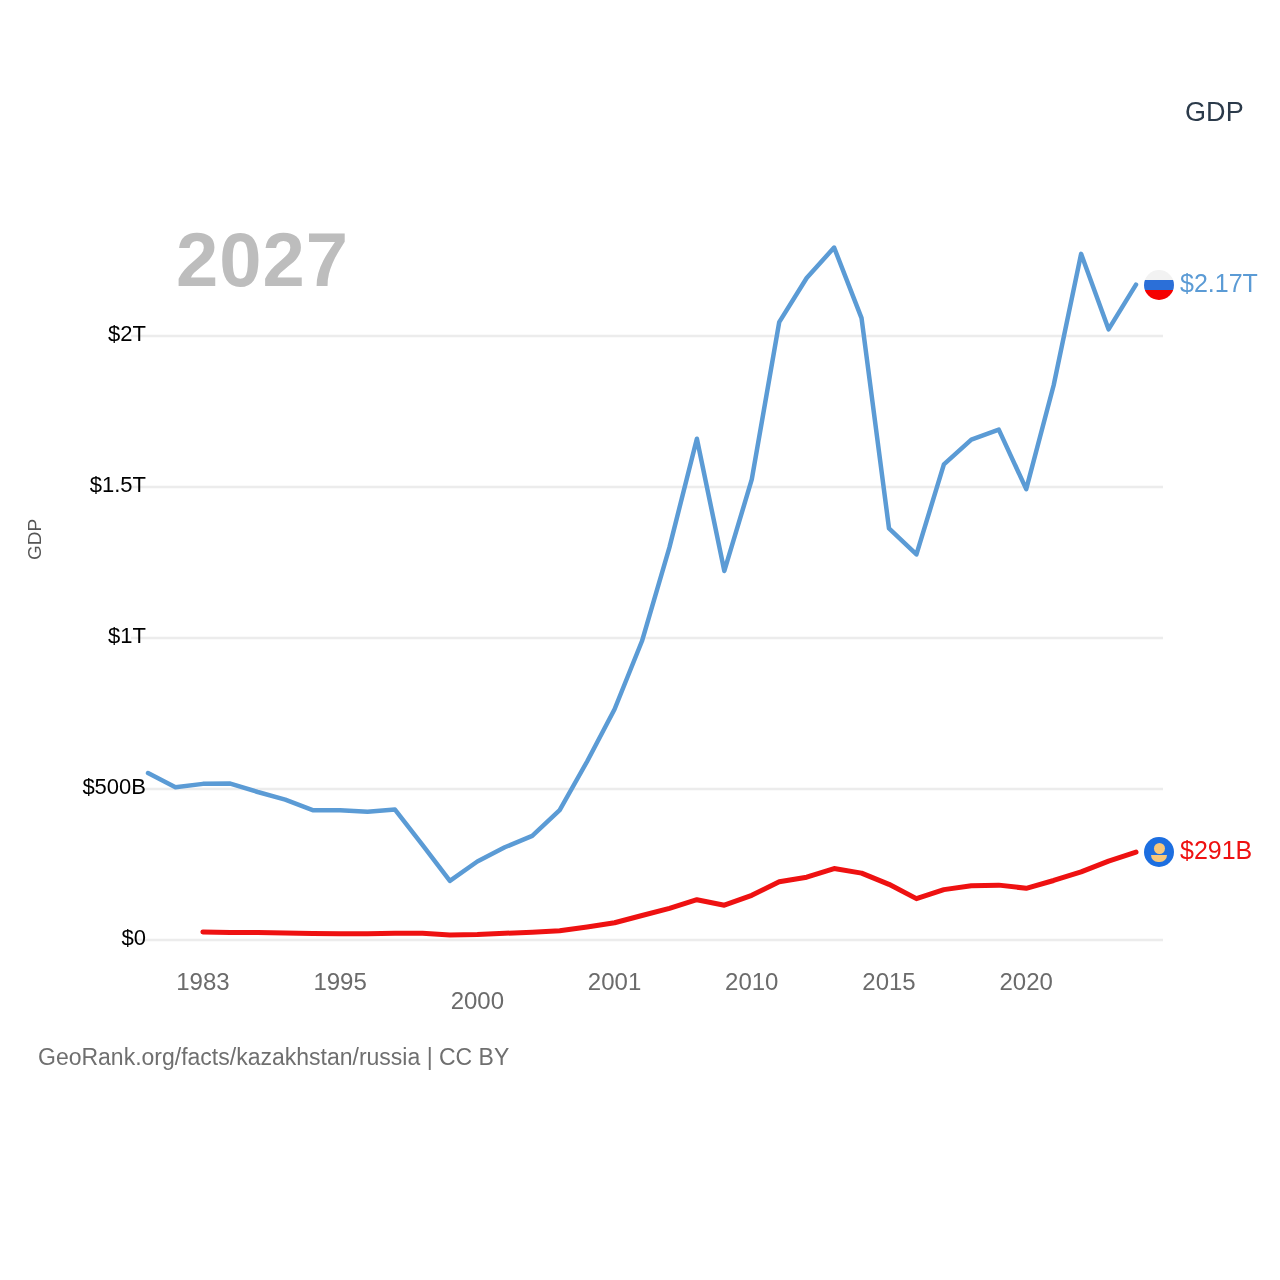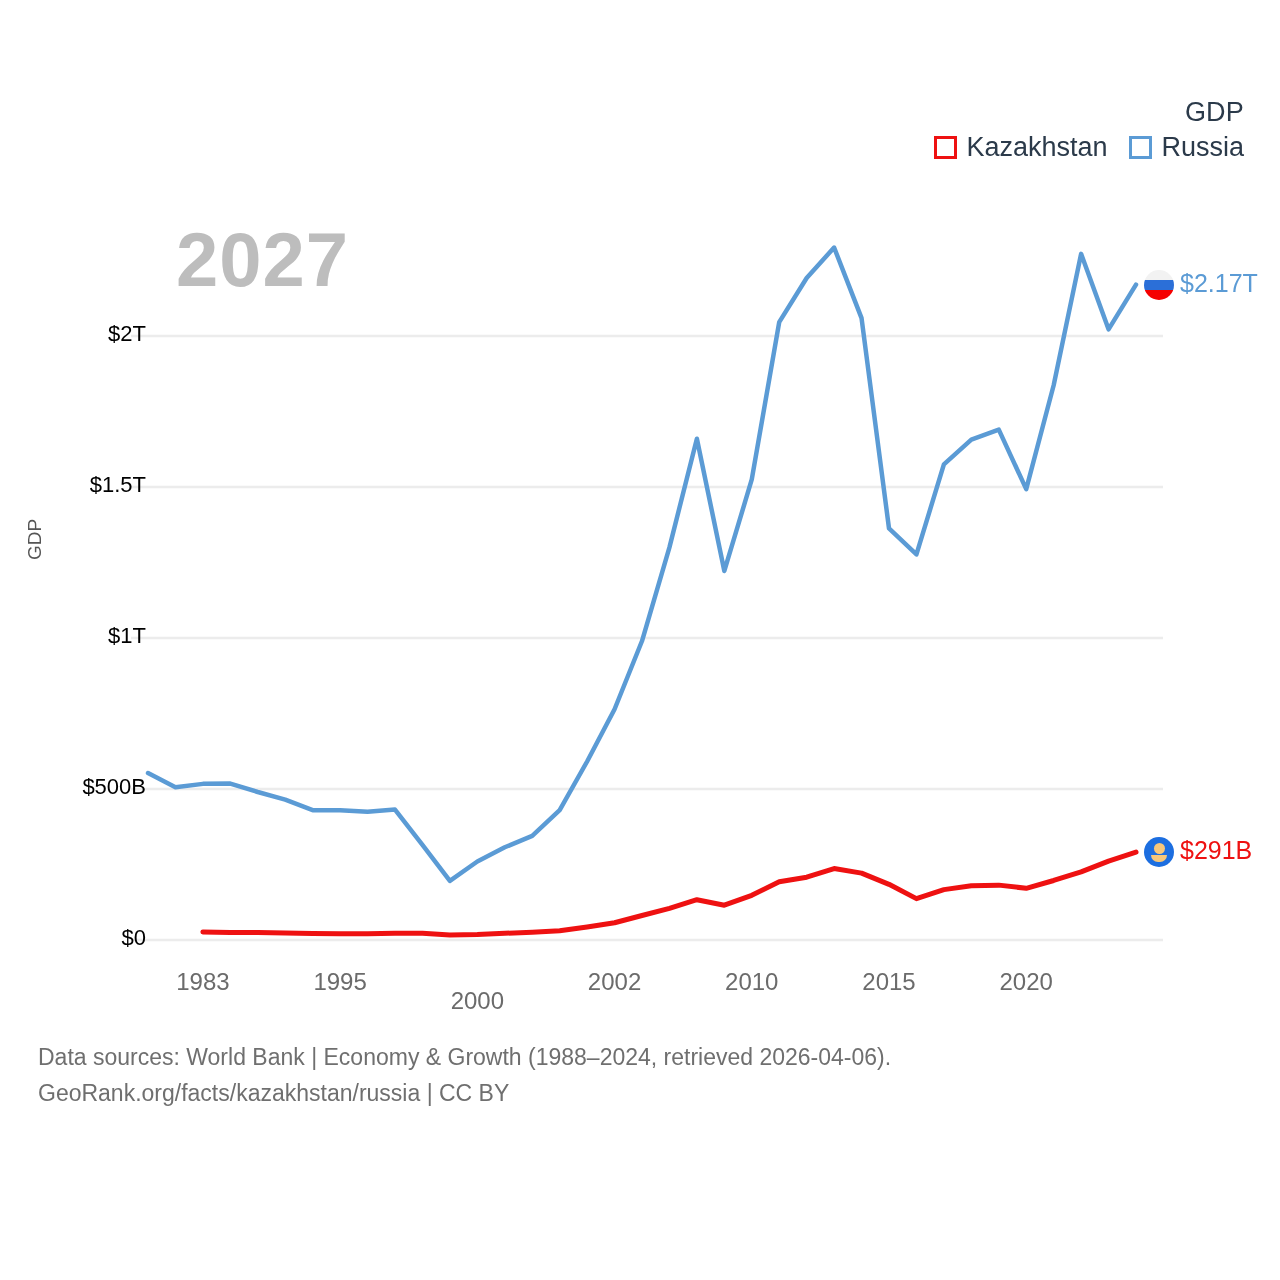--- a/index.html
+++ b/index.html
@@ -156,30 +156,20 @@
   }
   .footer div { white-space: nowrap; }
 </style>
 </head>
 <body>
 
 <div id="root">
 
   <div class="legend">
     <div class="legend-title">GDP</div>
-    <div class="legend-items">
-      <div class="legend-item">
-        <span class="legend-swatch" style="border:3px solid #ee1111;"></span>
-        <span class="legend-label">Kazakhstan</span>
-      </div>
-      <div class="legend-item">
-        <span class="legend-swatch" style="border:3px solid #5b9bd5;"></span>
-        <span class="legend-label">Russia</span>
-      </div>
-    </div>
   </div>
 
   <div class="watermark-year">2027</div>
 
   <div class="y-axis-title">GDP</div>
 
   <div class="plot-area">
 
     <svg id="chart-svg" width="1280" height="1010" viewBox="0 0 1280 1010" style="position:absolute;left:0;top:0;">
       <g id="gridlines">
@@ -209,21 +199,21 @@
           <div class="y-tick-label" style="position: relative;">$1.5T</div>
         </div>
         <div class="y-tick-wrap" style="top: 321px;">
           <div class="y-tick-label" style="position: relative;">$2T</div>
         </div>
       </div>
     <div id="x-tick-labels">
         <div class="x-tick-label" style="left: 202.889px;">1983</div>
         <div class="x-tick-label" style="left: 340.111px;">1995</div>
         <div class="x-tick-label" style="left: 477.333px; margin-top: 19px;">2000</div>
-        <div class="x-tick-label" style="left: 614.556px;">2002</div>
+        <div class="x-tick-label" style="left: 614.556px;">2001</div>
         <div class="x-tick-label" style="left: 751.778px;">2010</div>
         <div class="x-tick-label" style="left: 889px;">2015</div>
         <div class="x-tick-label" style="left: 1026.22px;">2020</div>
       </div>
 
     <div class="flag-badge" id="ru-flag" style="left: 1144px; top: 269.66px;">
       <span class="flag-ru-w"></span>
         <span class="flag-ru-b"></span>
         <span class="flag-ru-r"></span>
     </div>
@@ -231,17 +221,16 @@
 
     <div class="flag-badge" id="kz-flag" style="left: 1144px; top: 837.118px;">
       <span class="flag-kz-bg"></span>
         <span class="flag-kz-sun"></span>
         <span class="flag-kz-bird"></span>
     </div>
     <div class="end-label" id="kz-label" style="color: rgb(238, 17, 17); left: 1180px; top: 838.118px;">$291B</div>
   </div>
 
   <div class="footer">
-    <div>Data sources: World Bank | Economy &amp; Growth (1988–2024, retrieved 2026-04-06).</div>
     <div>GeoRank.org/facts/kazakhstan/russia | CC BY</div>
   </div>
 
 </div>
 
 </body></html>

